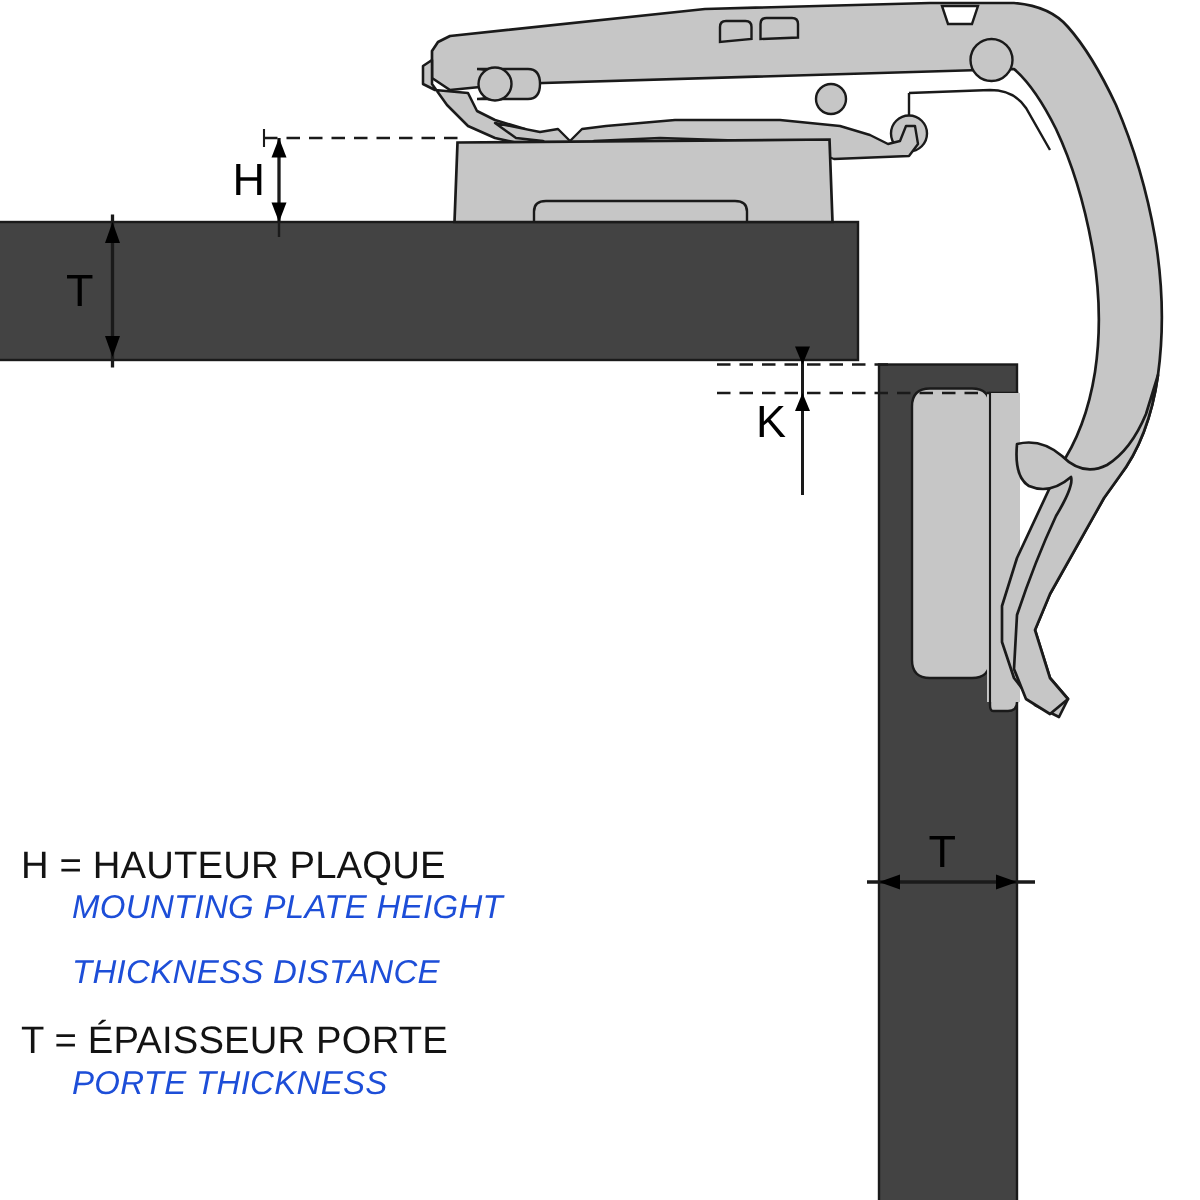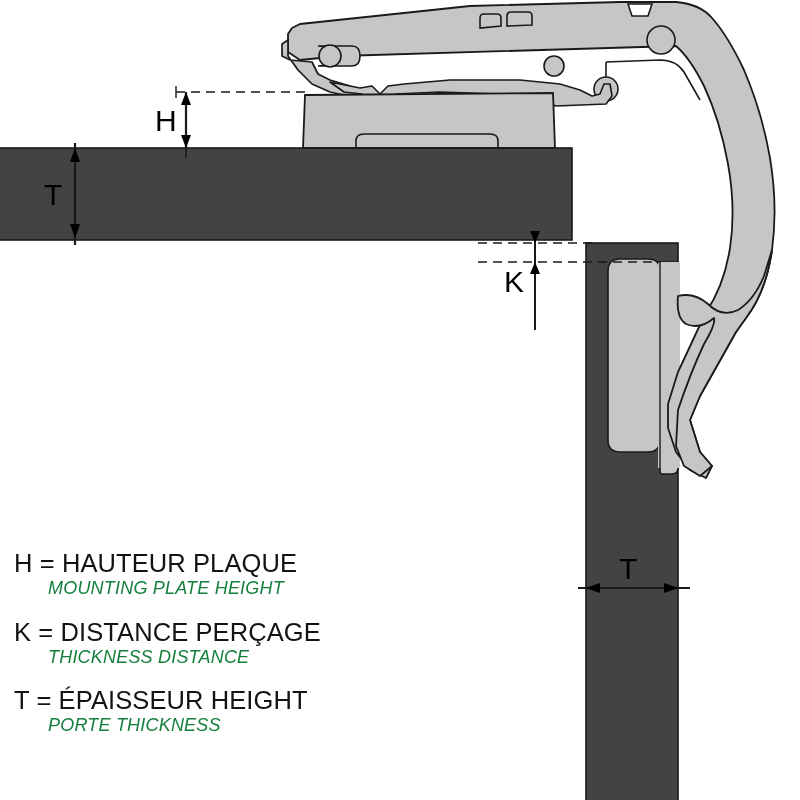--- a/index.html
+++ b/index.html
@@ -27,32 +27,33 @@
     height: 800px;
   }
   .legend {
     position: absolute;
     left: 14px;
     top: 548px;
     width: 420px;
   }
   .legend-entry {
     margin-bottom: 17px;
+    margin-top: 14px;
   }
   .legend-fr {
     font-size: 25.5px;
     color: #131313;
     letter-spacing: 0.1px;
     line-height: 1.18;
     white-space: nowrap;
   }
   .legend-en {
-    font-size: 18px;
+    font-size: 22px;
     font-style: italic;
-    color: #15803d;
+    color: #1d4ed8;
     letter-spacing: 0.2px;
     line-height: 1.2;
     margin-left: 34px;
     white-space: nowrap;
   }
   .dim-label {
     position: absolute;
     font-size: 30px;
     color: #000000;
     font-family: "Liberation Sans", sans-serif;
@@ -312,24 +313,23 @@
   <div class="dim-label" style="left:619px; top:552px;">T</div>
 
   <div class="legend">
 
     <div class="legend-entry">
       <div class="legend-fr">H = HAUTEUR PLAQUE</div>
       <div class="legend-en">MOUNTING PLATE HEIGHT</div>
     </div>
 
     <div class="legend-entry">
-      <div class="legend-fr">K = DISTANCE PERÇAGE</div>
       <div class="legend-en">THICKNESS DISTANCE</div>
     </div>
 
     <div class="legend-entry">
-      <div class="legend-fr">T = ÉPAISSEUR HEIGHT</div>
+      <div class="legend-fr">T = ÉPAISSEUR PORTE</div>
       <div class="legend-en">PORTE THICKNESS</div>
     </div>
 
   </div>
 
 </div>
 
 </body></html>

